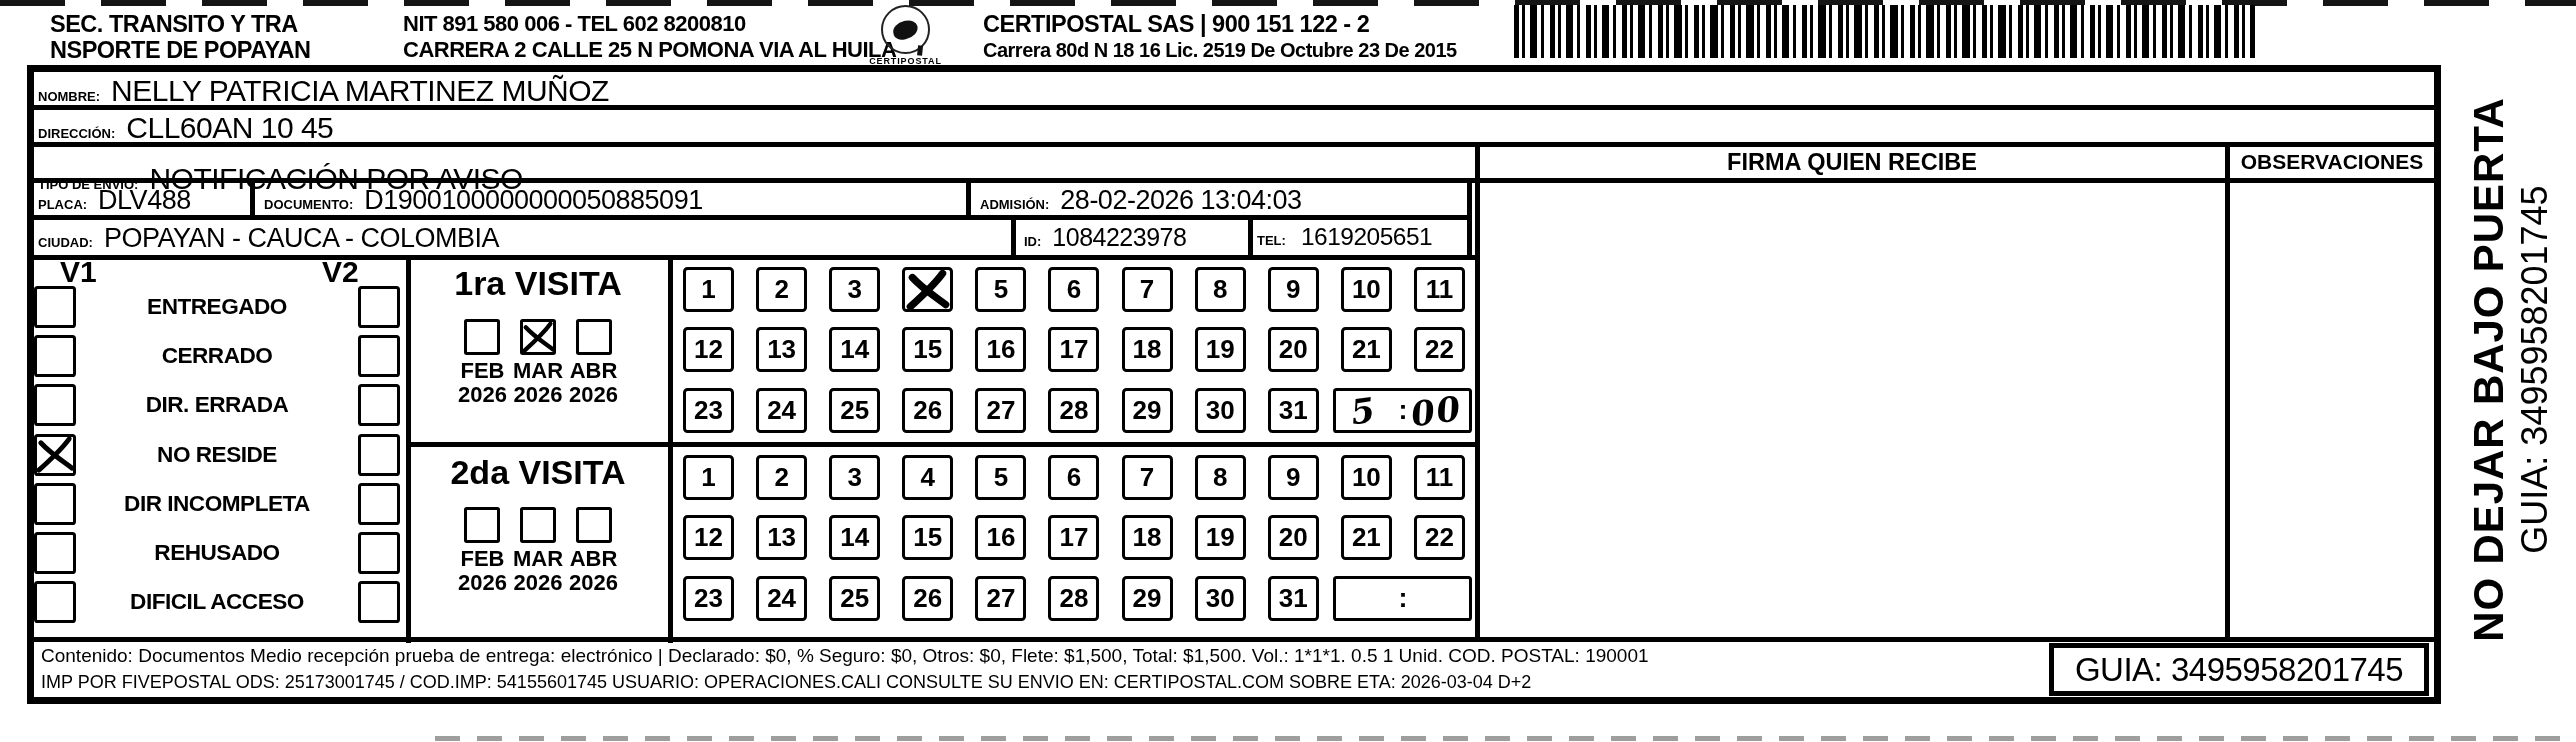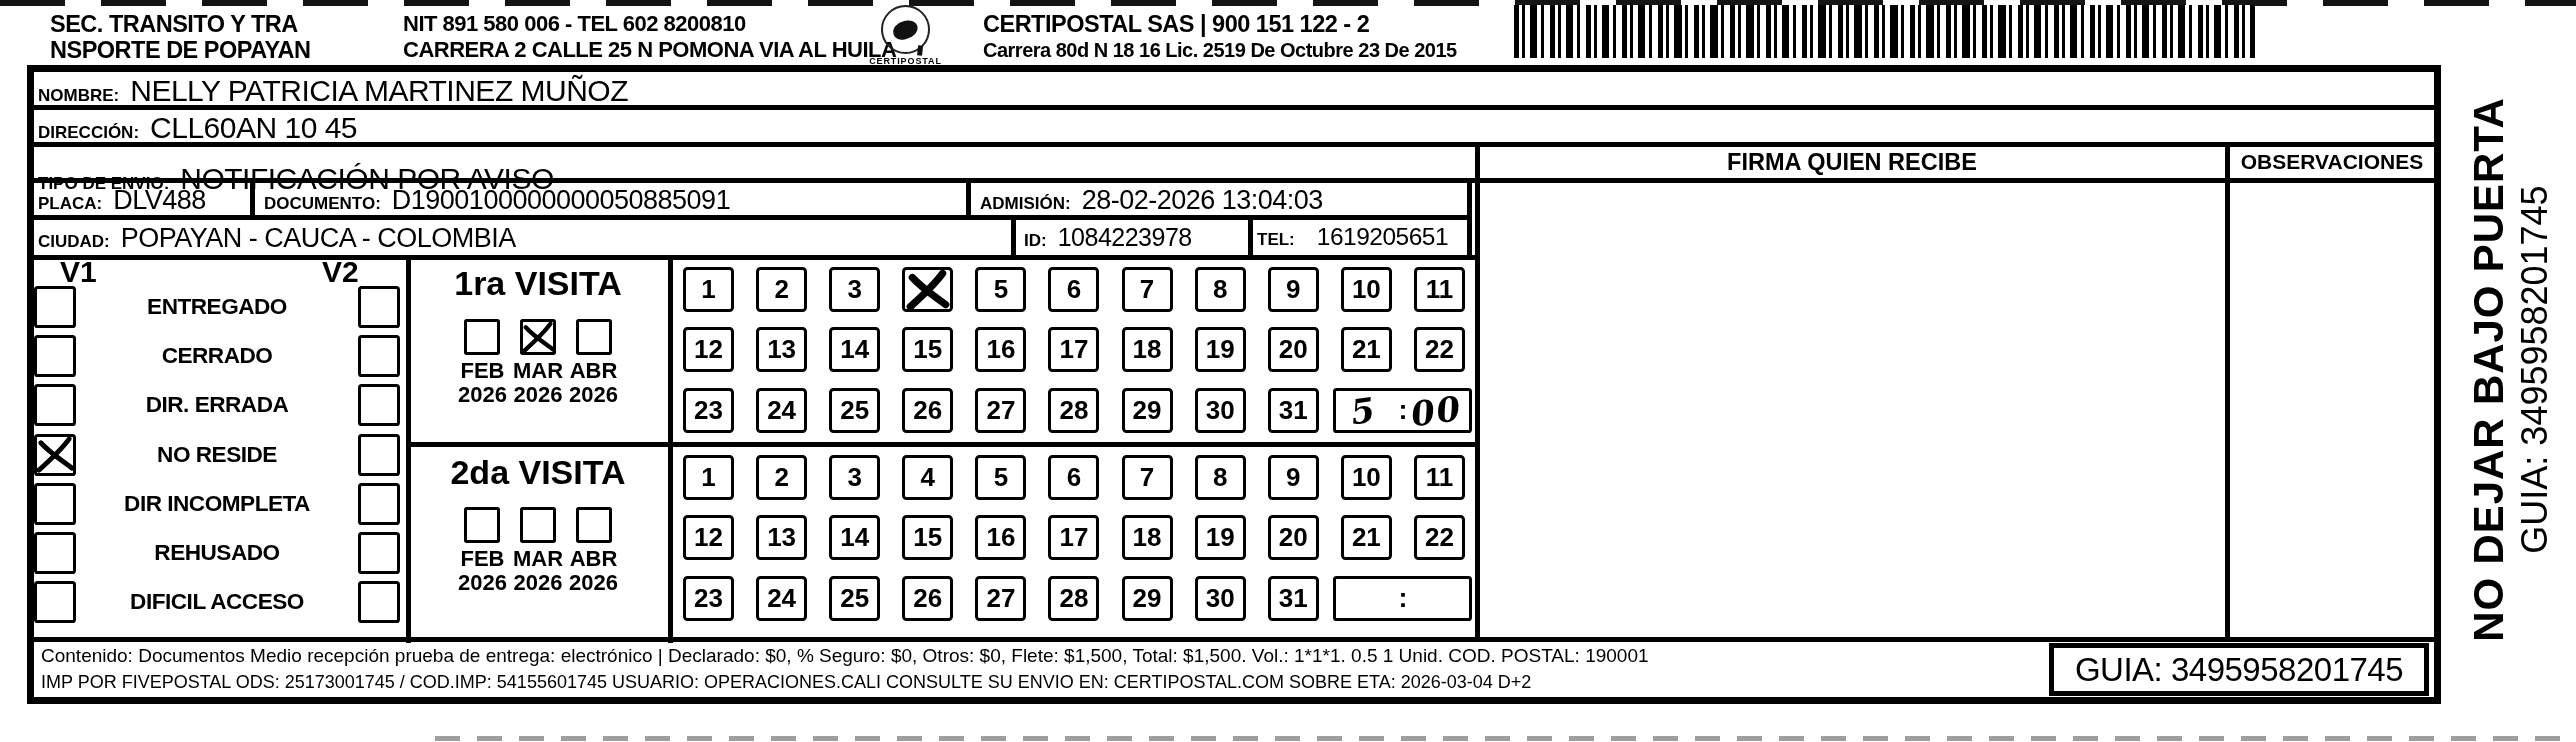--- a/index.html
+++ b/index.html
@@ -23,21 +23,21 @@
   .logo-blob::after{content:"";position:absolute;left:20px;top:27px;width:4.5px;height:10px;background:#111;transform:rotate(18deg);}
   .logo-cap{font-size:9px;font-weight:bold;letter-spacing:0.9px;margin-top:1.8px;}
   .logo-sub{font-size:6.3px;color:#555;letter-spacing:1.8px;}
   .barcode{position:absolute;left:1514px;top:5.4px;width:741px;height:53px;
     background:repeating-linear-gradient(90deg,#000 0 5.4px,#fff 5.4px 8.2px,#000 8.2px 11px,#fff 11px 16.3px,
       #000 16.3px 23.5px,#fff 23.5px 27px,#000 27px 30px,#fff 30px 36px);}
   
   .hl,.vl{position:absolute;background:#000;}
   
   .frow{position:absolute;display:flex;align-items:baseline;gap:11px;white-space:nowrap;}
-  .flab{font-weight:bold;font-size:17px;}
+  .flab{font-weight:bold;font-size:13px;}
   .fval{font-size:30px;letter-spacing:-0.5px;}
   .fval.sm{font-size:27px;}
   .col-head{position:absolute;text-align:center;font-weight:bold;}
   
   .v-head{position:absolute;font-weight:bold;font-size:30px;}
   .v-rows{position:absolute;left:34px;top:286px;width:366px;}
   .v-row{display:flex;align-items:center;height:42px;margin-bottom:7.2px;}
   .chk{width:42px;height:42px;border:3.6px solid #000;border-radius:3.6px;box-sizing:border-box;position:relative;flex:0 0 auto;}
   .v-label{flex:1;text-align:center;font-weight:bold;font-size:22.6px;letter-spacing:-0.5px;}
   
@@ -153,21 +153,21 @@
     <span class="fval sm">28-02-2026 13:04:03</span>
   </div>
   <div class="frow" style="left:38px;top:223px;">
     <span class="flab">CIUDAD:</span>
     <span class="fval sm">POPAYAN - CAUCA - COLOMBIA</span>
   </div>
   <div class="frow" style="left:1024px;top:223px;">
     <span class="flab">ID:</span>
     <span class="fval sm" style="font-size:25px;">1084223978</span>
   </div>
-  <div class="frow" style="left:1257px;top:223px;gap:22px;">
+  <div class="frow" style="left:1257px;top:223px;gap:15px;">
     <span class="flab">TEL:</span>
     <span class="fval sm" style="font-size:24.5px;">1619205651</span>
   </div>
 
   <div class="col-head" style="left:1479px;top:149px;width:746px;font-size:23.5px;">FIRMA QUIEN RECIBE</div>
   <div class="col-head" style="left:2230px;top:150px;width:204px;font-size:21px;">OBSERVACIONES</div>
   <div style="position:absolute;left:1479px;top:184px;width:746px;height:453px;"></div>
   <div style="position:absolute;left:2230px;top:184px;width:204px;height:453px;"></div>
 
   <div class="v-head" style="left:60px;top:255px;">V1</div>

